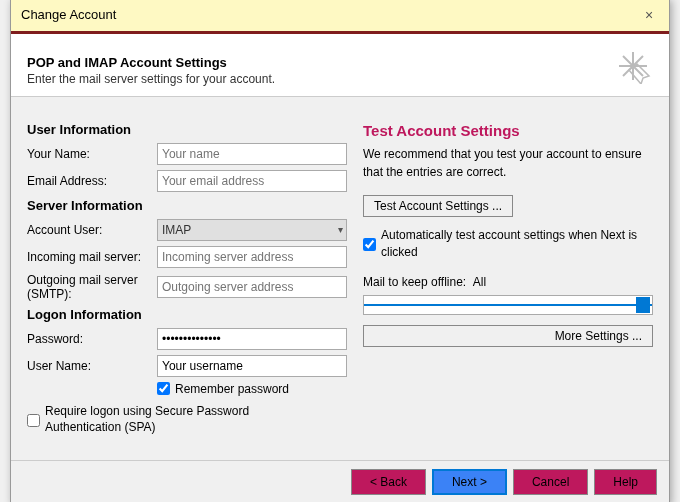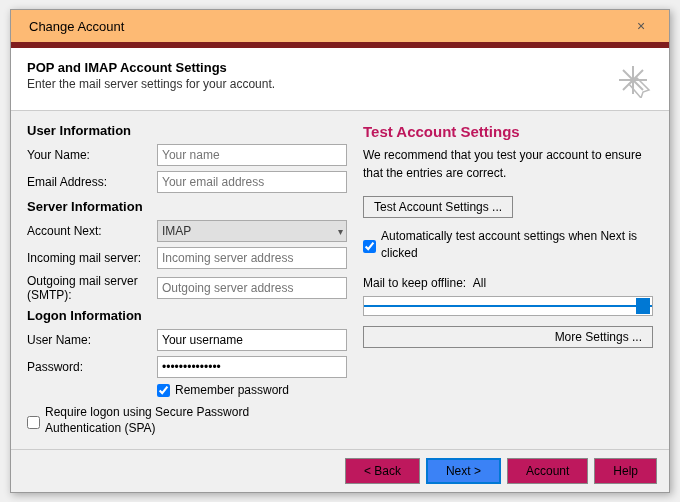--- a/index.html
+++ b/index.html
@@ -14,23 +14,23 @@
       height: 502px;
       overflow: hidden;
     }
     .window {
       width: 660px;
       background: #f0f0f0;
       border: 1px solid #999;
       box-shadow: 2px 2px 8px rgba(0,0,0,0.3);
     }
     .title-bar {
-      background: #fdba74;
-      border-bottom: 6px solid #7f1d1d;
-      padding: 6px 18px;
+      background: #fef9c3;
+      border-bottom: 3px solid #7f1d1d;
+      padding: 6px 10px;
       display: flex;
       align-items: center;
       justify-content: space-between;
     }
     .title-bar-text {
       font-size: 13px;
       font-weight: normal;
       color: #000;
     }
     .title-bar-close {
@@ -42,21 +42,21 @@
       cursor: pointer;
       font-size: 14px;
       color: #555;
       border: 1px solid transparent;
     }
     .header-section {
       background: #fff;
       padding: 12px 16px 10px 16px;
       border-bottom: 1px solid #ccc;
       display: flex;
-      align-items: flex-start;
+      align-items: flex-end;
       justify-content: space-between;
     }
     .header-text h2 {
       font-size: 13px;
       font-weight: bold;
       color: #000;
       margin-bottom: 2px;
     }
     .header-text p {
       font-size: 12px;
@@ -66,21 +66,21 @@
       width: 40px;
       height: 40px;
       display: flex;
       align-items: center;
       justify-content: center;
       color: #ccc;
       font-size: 22px;
     }
     .main-content {
       display: flex;
-      padding: 12px 16px;
+      padding: 25px 16px;
       gap: 16px;
       background: #f0f0f0;
     }
     .left-panel {
       flex: 0 0 320px;
     }
     .right-panel {
       flex: 1;
     }
     .section-title {
@@ -320,47 +320,47 @@
         <input class="form-input" type="text" placeholder="Your name" style="">
       </div>
       <div class="form-row">
         <label class="form-label">Email Address:</label>
         <input class="form-input" type="text" placeholder="Your email address" style="">
       </div>
 
       <div class="section-title section-divider">Server Information</div>
 
       <div class="form-row">
-        <label class="form-label">Account Next:</label>
+        <label class="form-label">Account User:</label>
         <div class="select-wrapper">
           <select>
             <option>IMAP</option>
             <option>POP3</option>
           </select>
           <span class="select-arrow">▾</span>
         </div>
       </div>
       <div class="form-row">
         <label class="form-label">Incoming mail server:</label>
         <input class="form-input" type="text" placeholder="Incoming server address" style="">
       </div>
       <div class="form-row">
         <label class="form-label">Outgoing mail server (SMTP):</label>
         <input class="form-input" type="text" placeholder="Outgoing server address" style="">
       </div>
 
       <div class="section-title section-divider">Logon Information</div>
 
       <div class="form-row">
+        <label class="form-label">Password:</label>
+        <input class="form-input" type="password" style="color: rgb(0, 0, 0);" value="**************">
+      </div>
+      <div class="form-row">
         <label class="form-label">User Name:</label>
         <input class="form-input" type="text" style="color: rgb(0, 0, 0);" value="Your username">
-      </div>
-      <div class="form-row">
-        <label class="form-label">Password:</label>
-        <input class="form-input" type="password" style="color: rgb(0, 0, 0);" value="**************">
       </div>
 
       <div class="checkbox-row" style="margin-left:130px;">
         <input type="checkbox" id="rememberPwd" checked="" style="">
         <label for="rememberPwd">Remember password</label>
       </div>
 
       <div class="spa-row" style="margin-top:8px;">
         <input type="checkbox" id="spaCheck" style="">
         <label for="spaCheck" style="max-width:280px;">Require logon using Secure Password Authentication (SPA)</label>
@@ -391,16 +391,16 @@
       </div>
 
       <button class="more-settings-btn">More Settings ...</button>
     </div>
 
   </div>
 
   <div class="footer">
     <button class="footer-btn">&lt; Back</button>
     <button class="footer-btn primary">Next &gt;</button>
-    <button class="footer-btn">Account</button>
+    <button class="footer-btn">Cancel</button>
     <button class="footer-btn">Help</button>
   </div>
 </div>
 
 </body></html>

